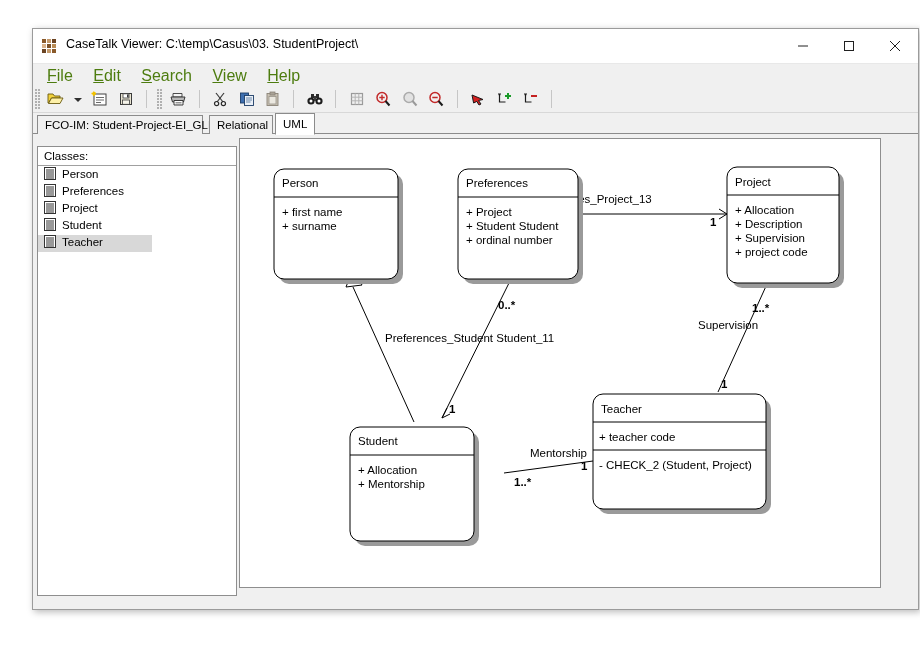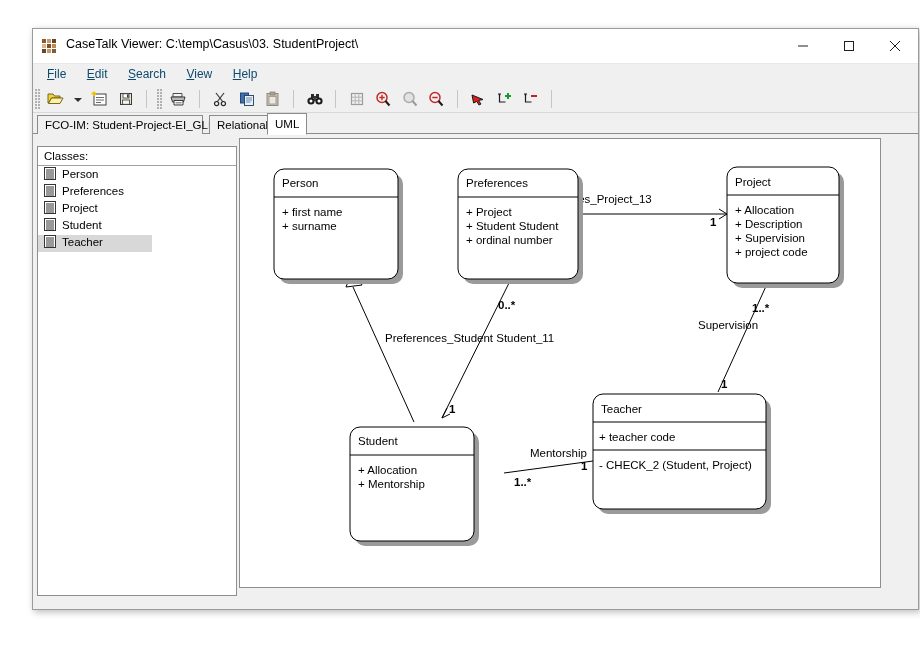--- a/index.html
+++ b/index.html
@@ -67,22 +67,22 @@
 
   
   #menubar {
     position: relative;
     height: 22px;
     background: #f0f0f0;
     padding-left: 6px;
   }
   .menu-item {
     display: inline-block;
-    font-size: 12px;
-    color: #0c4a6e;
+    font-size: 16px;
+    color: #4d7c0f;
     padding: 3px 8px 3px 8px;
     cursor: default;
   }
   .menu-item u { text-decoration: underline; }
 
   
   #toolbar {
     position: relative;
     height: 26px;
     background: #f0f0f0;
@@ -154,20 +154,21 @@
     cursor: default;
     white-space: nowrap;
   }
   .tab.active {
     top: 0px;
     height: 22px;
     background: #ffffff;
     border-bottom: 1px solid #ffffff;
     z-index: 5;
     padding-top: 4px;
+    margin-left: 8px;
   }
 
   
   #client {
     position: relative;
     height: 466px;
     background: #f0f0f0;
     padding: 0;
   }
   #classpanel {

